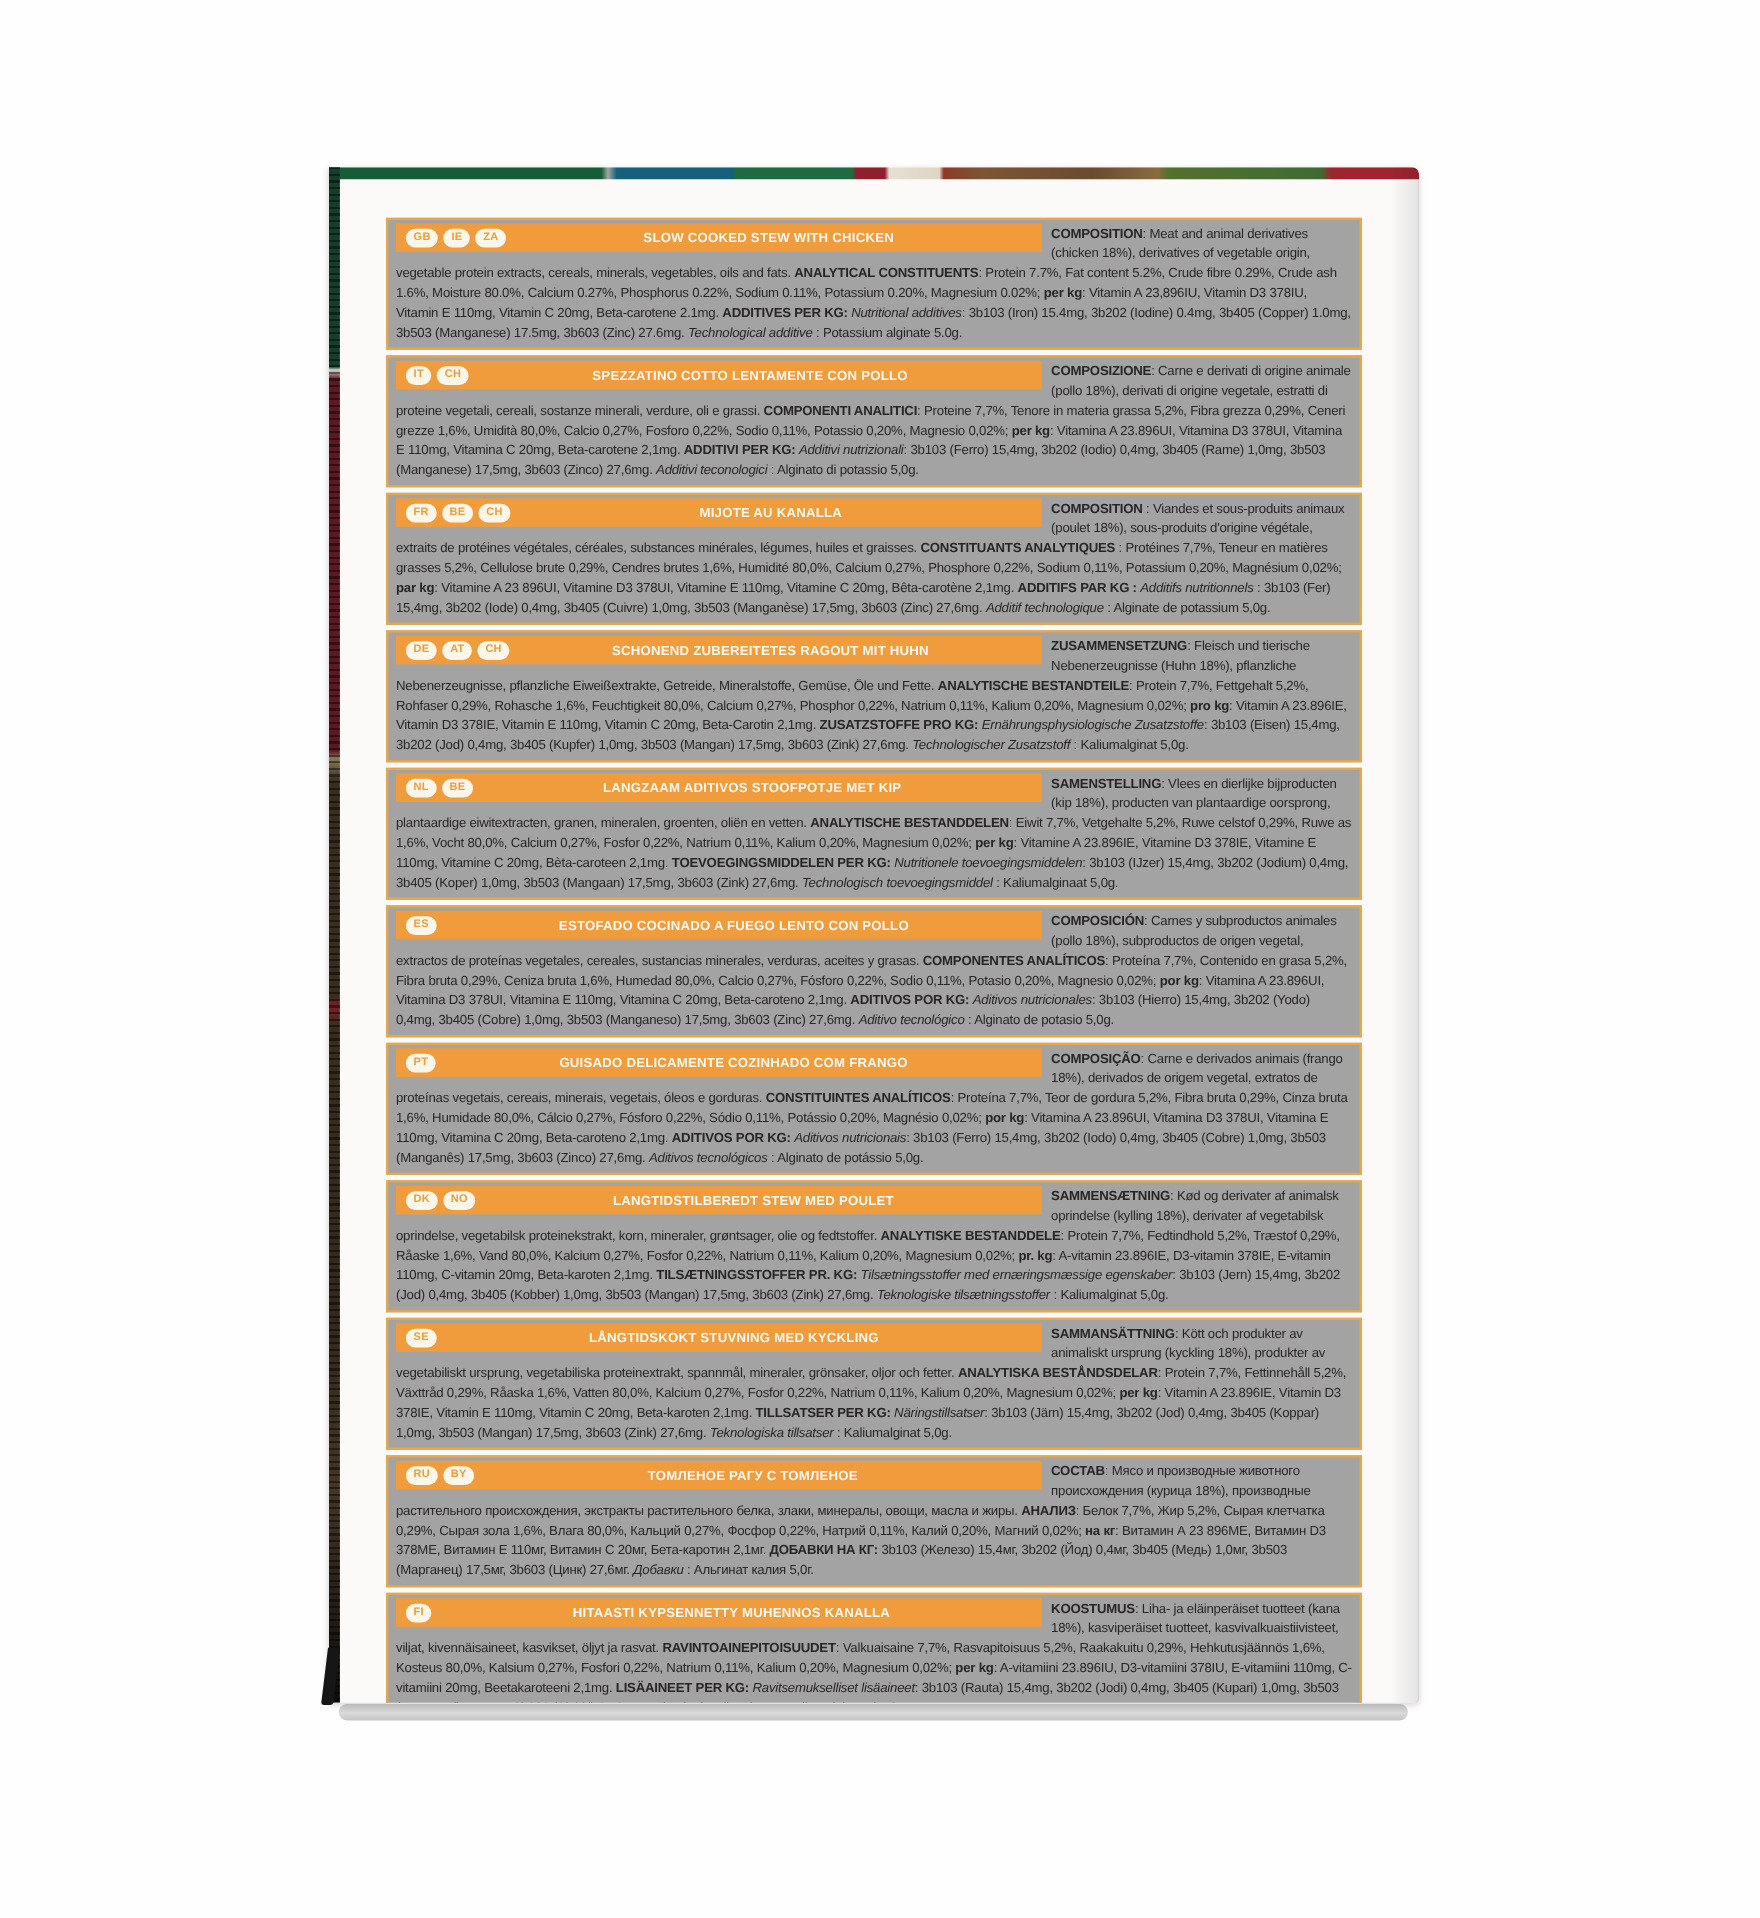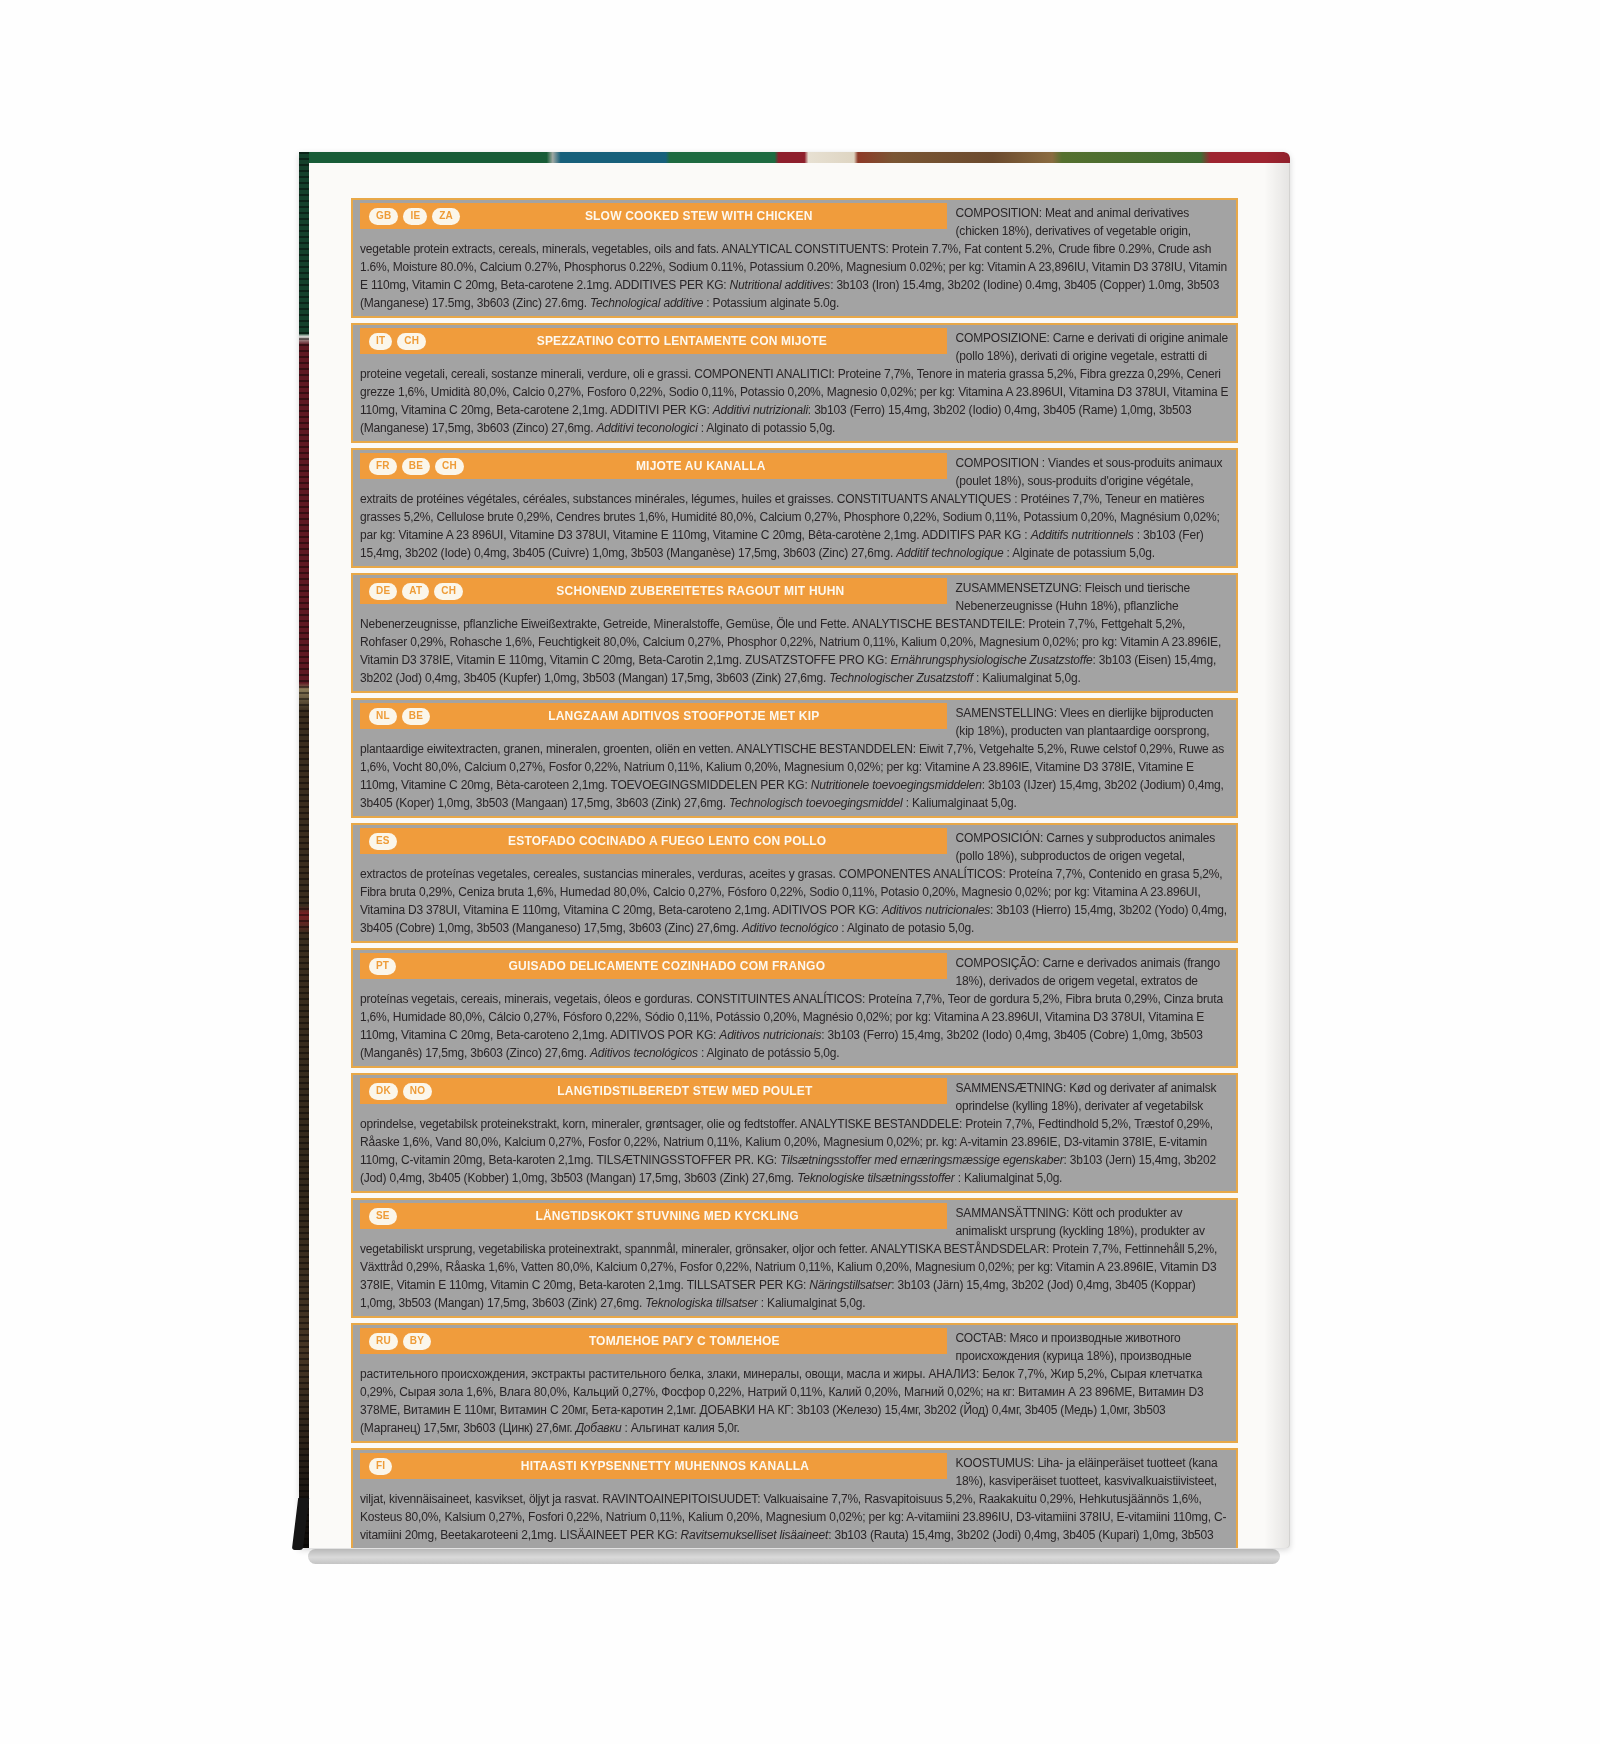--- a/index.html
+++ b/index.html
@@ -35,21 +35,21 @@
        overflow:hidden;}
   .bar{float:left;width:67.5%;height:26px;background:#f09c3c;margin:0 9px 2px 0;
        display:flex;align-items:center;padding:0 9px;box-sizing:border-box;}
   .badges{display:flex;gap:5px;align-items:center;}
   .badge{background:#fbf6ea;color:#ee9c38;font-weight:bold;font-size:10px;line-height:1;
          padding:3.5px 7px;border-radius:11px;letter-spacing:.2px;}
   .title{flex:1;text-align:center;color:#fdf8ef;font-weight:bold;font-size:12px;
          letter-spacing:.2px;white-space:nowrap;overflow:hidden;}
   .body{font-size:12px;line-height:14.6px;letter-spacing:-0.2px;color:#292527;
         text-align:left;}
-  .body .b{font-weight:normal;}
+  .body .b{font-weight:bold;}
   .body .bi{font-weight:normal;font-style:italic;}
 </style>
 </head>
 <body>
 
 <div class="page">
   <div class="box">
     <div class="top-strip"></div>
     <div class="left-strip"></div>
     <div class="label">
@@ -59,21 +59,21 @@
               <span class="badge">IE</span>
               <span class="badge">ZA</span>
             </div>
             <div class="title">SLOW COOKED STEW WITH CHICKEN</div>
           </div><span class="body"><span class="b">COMPOSITION</span><span>: Meat and animal derivatives (chicken 18%), derivatives of vegetable origin, vegetable protein extracts, cereals, minerals, vegetables, oils and fats. </span><span class="b">ANALYTICAL CONSTITUENTS</span><span>: Protein 7.7%, Fat content 5.2%, Crude fibre 0.29%, Crude ash 1.6%, Moisture 80.0%, Calcium 0.27%, Phosphorus 0.22%, Sodium 0.11%, Potassium 0.20%, Magnesium 0.02%; </span><span class="b">per kg</span><span>: Vitamin A 23,896IU, Vitamin D3 378IU, Vitamin E 110mg, Vitamin C 20mg, Beta-carotene 2.1mg. </span><span class="b">ADDITIVES PER KG: </span><span class="bi">Nutritional additives</span><span>: 3b103 (Iron) 15.4mg, 3b202 (Iodine) 0.4mg, 3b405 (Copper) 1.0mg, 3b503 (Manganese) 17.5mg, 3b603 (Zinc) 27.6mg. </span><span class="bi">Technological additive</span><span> : Potassium alginate 5.0g.</span></span></section>
         <section class="sec"><div class="bar">
             <div class="badges">
               <span class="badge">IT</span>
               <span class="badge">CH</span>
             </div>
-            <div class="title">SPEZZATINO COTTO LENTAMENTE CON MIJOTE</div>
+            <div class="title">SPEZZATINO COTTO LENTAMENTE CON POLLO</div>
           </div><span class="body"><span class="b">COMPOSIZIONE</span><span>: Carne e derivati di origine animale (pollo 18%), derivati di origine vegetale, estratti di proteine vegetali, cereali, sostanze minerali, verdure, oli e grassi. </span><span class="b">COMPONENTI ANALITICI</span><span>: Proteine 7,7%, Tenore in materia grassa 5,2%, Fibra grezza 0,29%, Ceneri grezze 1,6%, Umidità 80,0%, Calcio 0,27%, Fosforo 0,22%, Sodio 0,11%, Potassio 0,20%, Magnesio 0,02%; </span><span class="b">per kg</span><span>: Vitamina A 23.896UI, Vitamina D3 378UI, Vitamina E 110mg, Vitamina C 20mg, Beta-carotene 2,1mg. </span><span class="b">ADDITIVI PER KG: </span><span class="bi">Additivi nutrizionali</span><span>: 3b103 (Ferro) 15,4mg, 3b202 (Iodio) 0,4mg, 3b405 (Rame) 1,0mg, 3b503 (Manganese) 17,5mg, 3b603 (Zinco) 27,6mg. </span><span class="bi">Additivi teconologici</span><span> : Alginato di potassio 5,0g.</span></span></section>
         <section class="sec"><div class="bar">
             <div class="badges">
               <span class="badge">FR</span>
               <span class="badge">BE</span>
               <span class="badge">CH</span>
             </div>
             <div class="title">MIJOTE AU KANALLA</div>
           </div><span class="body"><span class="b">COMPOSITION</span><span> : Viandes et sous-produits animaux (poulet 18%), sous-produits d'origine végétale, extraits de protéines végétales, céréales, substances minérales, légumes, huiles et graisses. </span><span class="b">CONSTITUANTS ANALYTIQUES</span><span> : Protéines 7,7%, Teneur en matières grasses 5,2%, Cellulose brute 0,29%, Cendres brutes 1,6%, Humidité 80,0%, Calcium 0,27%, Phosphore 0,22%, Sodium 0,11%, Potassium 0,20%, Magnésium 0,02%; </span><span class="b">par kg</span><span>: Vitamine A 23 896UI, Vitamine D3 378UI, Vitamine E 110mg, Vitamine C 20mg, Bêta-carotène 2,1mg. </span><span class="b">ADDITIFS PAR KG : </span><span class="bi">Additifs nutritionnels</span><span> : 3b103 (Fer) 15,4mg, 3b202 (Iode) 0,4mg, 3b405 (Cuivre) 1,0mg, 3b503 (Manganèse) 17,5mg, 3b603 (Zinc) 27,6mg. </span><span class="bi">Additif technologique</span><span> : Alginate de potassium 5,0g.</span></span></section>
         <section class="sec"><div class="bar">

